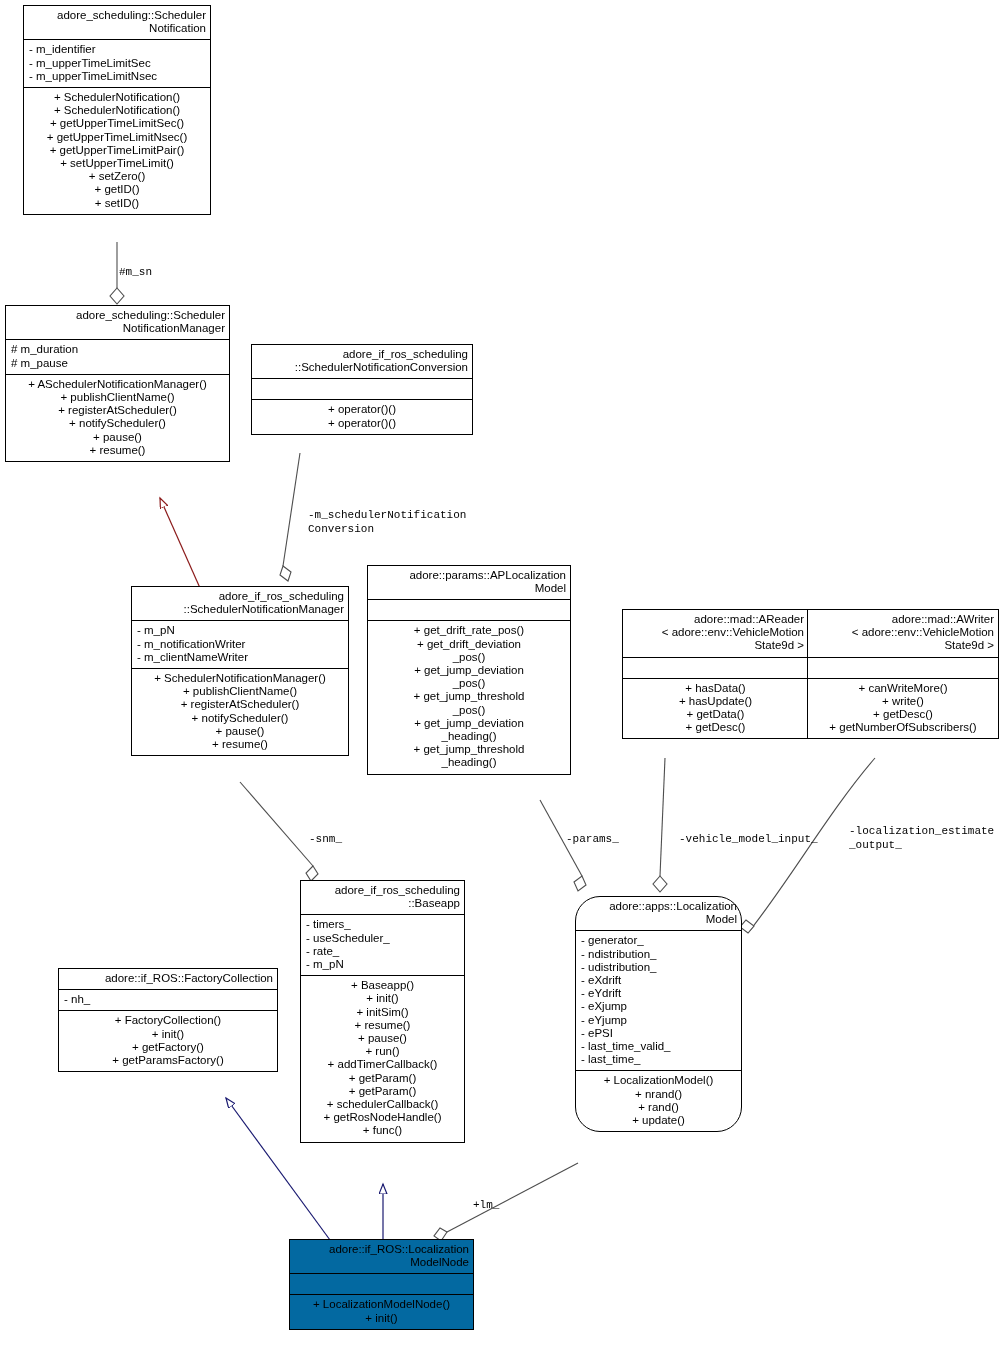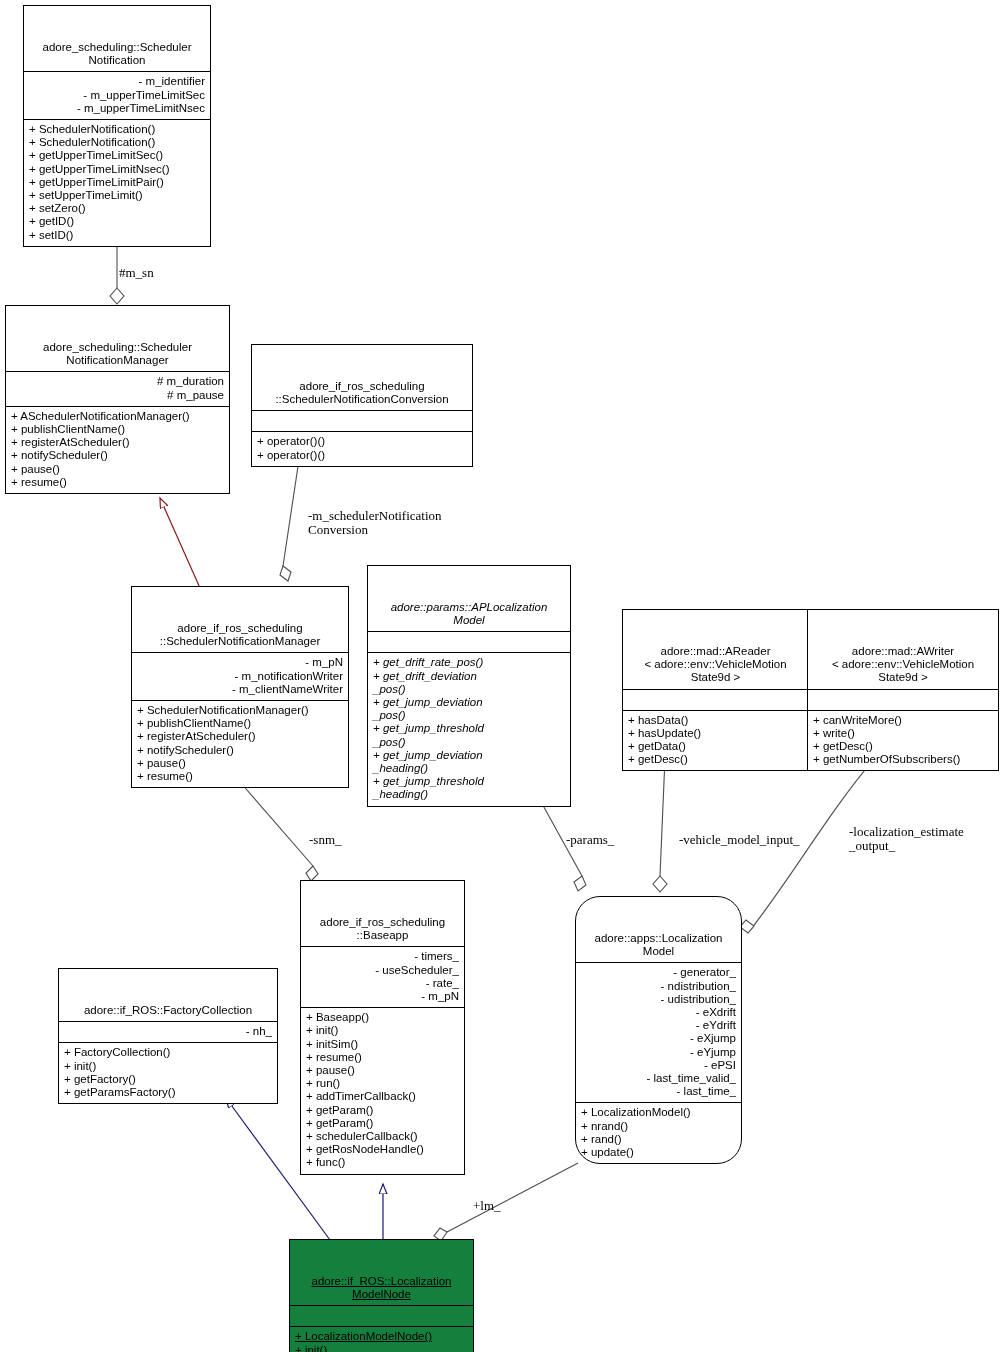--- a/index.html
+++ b/index.html
@@ -28,49 +28,47 @@
     position: absolute;
     box-sizing: border-box;
     border: 1px solid #000000;
     background: #ffffff;
     font-size: 11.5px;
     line-height: 13.2px;
     color: #000000;
     z-index: 5;
   }
   .uml-box.highlight {
-    background: #15803d;
-    text-decoration: underline;
+    background: #0369a1;
   }
   .uml-title {
-    text-align: center;
+    text-align: right;
     padding: 3px 4px 4px 4px;
     border-bottom: 1px solid #000000;
     white-space: pre-line;
-    margin-top: 32px;
   }
   .uml-attrs {
     padding: 3px 5px 4px 5px;
     border-bottom: 1px solid #000000;
     white-space: pre-line;
-    text-align: right;
+    text-align: left;
   }
   .uml-attrs.empty {
     height: 14px;
     padding: 3px 5px;
   }
   .uml-ops {
     padding: 3px 5px 4px 5px;
     white-space: pre-line;
-    text-align: left;
+    text-align: center;
   }
   .edge-label {
     position: absolute;
-    font-family: Liberation Serif, serif;
-    font-size: 13px;
+    font-family: Liberation Mono, monospace;
+    font-size: 11px;
     line-height: 13.5px;
     color: #000000;
     white-space: pre-line;
     z-index: 6;
   }
   .edge-label.center { text-align: left; }
   .edge-label.left { text-align: left; }
 </style>
 </head>
 <body>
@@ -180,21 +178,21 @@
 - m_notificationWriter
 - m_clientNameWriter</div>
     <div class="uml-ops">+ SchedulerNotificationManager()
 + publishClientName()
 + registerAtScheduler()
 + notifyScheduler()
 + pause()
 + resume()</div>
   </div>
 
-  <div class="uml-box" style="left:367px; top:565px; width:204px;font-style:italic;">
+  <div class="uml-box" style="left:367px; top:565px; width:204px;">
     <div class="uml-title">adore::params::APLocalization
 Model</div>
     <div class="uml-attrs empty"></div>
     <div class="uml-ops">+ get_drift_rate_pos()
 + get_drift_deviation
 _pos()
 + get_jump_deviation
 _pos()
 + get_jump_threshold
 _pos()

